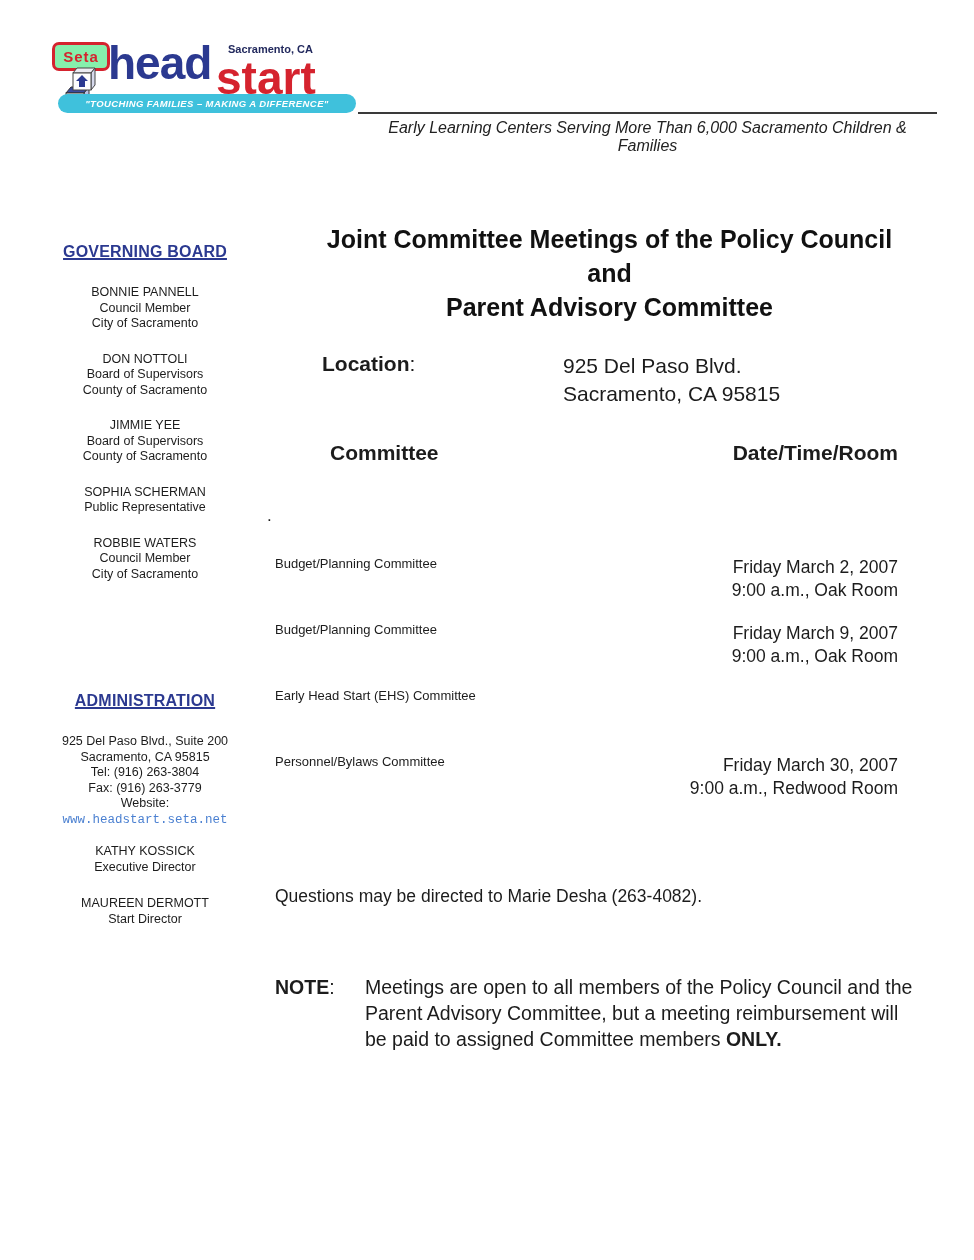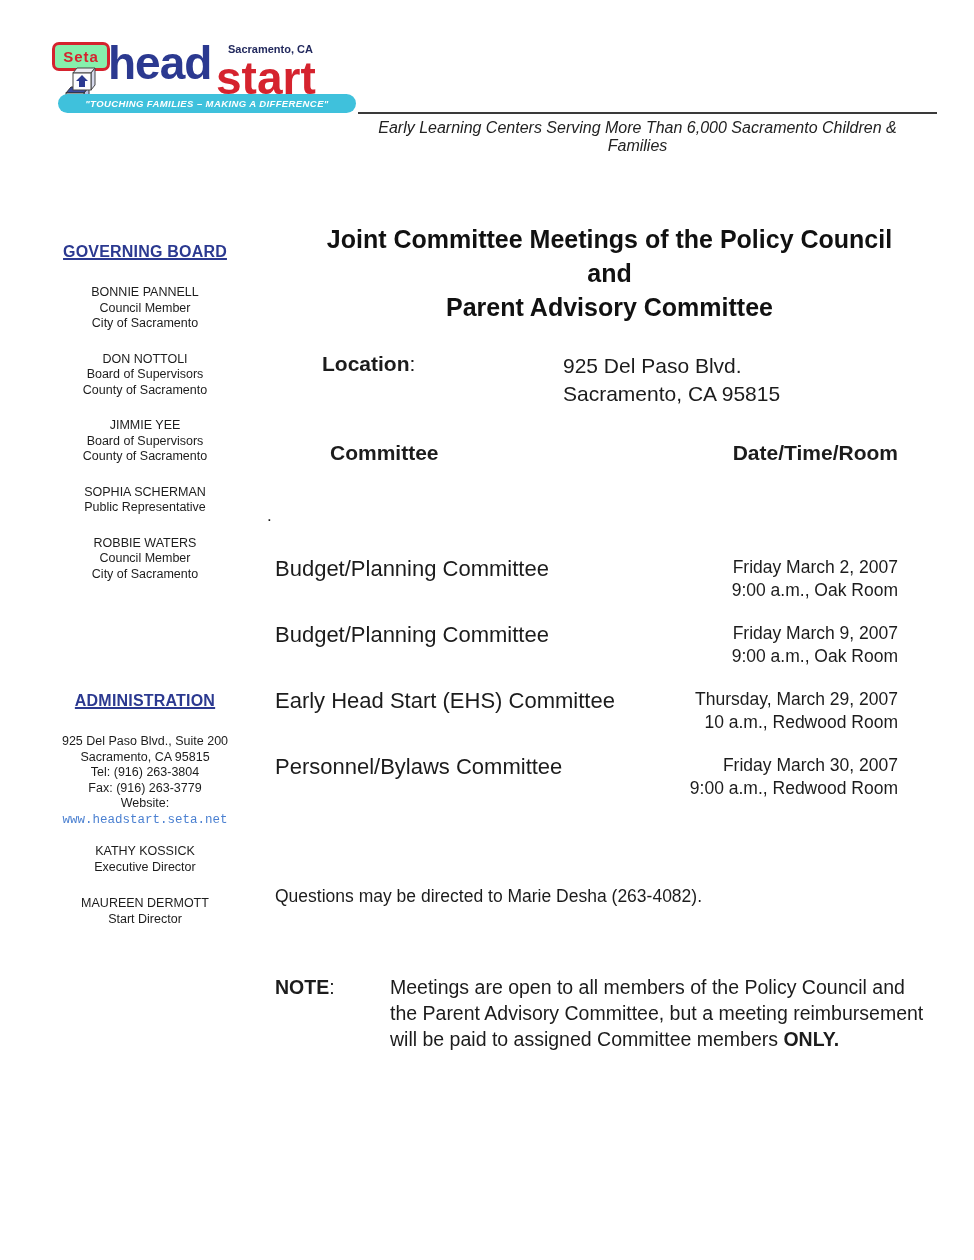--- a/index.html
+++ b/index.html
@@ -33,21 +33,21 @@
     display:flex; align-items:center; justify-content:center; z-index:2;
   }
   .band span {
     color:#ffffff; font-size:9.5px; font-weight:bold; font-style:italic;
     letter-spacing:.4px; white-space:nowrap;
   }
 
   
   .rule { position:absolute; left:358px; top:112px; width:579px; height:2px; background:#3a3a3a; }
   .tagline {
-    position:absolute; left:348px; top:119px; width:579px; text-align:center;
+    position:absolute; left:358px; top:119px; width:579px; text-align:center;
     font-style:italic; font-size:16px; color:#222;
   }
 
   
   .sidebar-gov  { position:absolute; left:38px; top:243px; width:214px; text-align:center; }
   .sidebar-admin{ position:absolute; left:38px; top:692px; width:214px; text-align:center; }
   .side-heading {
     font-size:16px; font-weight:bold; color:#2b3990;
     text-decoration:underline; text-decoration-thickness:2px;
     margin:0 0 24px 0; letter-spacing:.2px;
@@ -69,27 +69,27 @@
 
   .col-head-committee { position:absolute; left:330px; top:441px; font-size:21px; font-weight:bold; }
   .col-head-date {
     position:absolute; left:558px; top:441px; width:340px; text-align:right;
     font-size:21px; font-weight:bold;
   }
 
   .stray-period { position:absolute; left:267px; top:506px; font-size:17px; }
 
   .mrow { position:absolute; left:275px; width:623px; height:52px; }
-  .mrow .committee { position:absolute; left:0; top:0; font-size:22px;text-align:right; }
+  .mrow .committee { position:absolute; left:0; top:0; font-size:13px;text-align:right; }
   .mrow .datecell  { position:absolute; right:0; top:0; text-align:right; font-size:17.5px; line-height:22.5px; }
   .row-1 { top:556px; } .row-2 { top:622px; } .row-3 { top:688px; } .row-4 { top:754px; }
 
   .questions { position:absolute; left:275px; top:886px; font-size:17.5px; }
 
-  .note { position:absolute; left:275px; top:974px; width:650px; display:flex; align-items:flex-start;gap:25px; }
+  .note { position:absolute; left:275px; top:974px; width:650px; display:flex; align-items:flex-start; }
   .note-label { flex:0 0 90px; font-size:19.5px; font-weight:bold; line-height:26px; }
   .note-label .colon { font-weight:normal; }
   .note-body { margin:0; width:553px; font-size:19.5px; line-height:26px; }
   .note-body b { font-weight:bold; }
 </style>
 </head>
 <body>
 
 <div class="page">
 
@@ -196,24 +196,20 @@
   </div>
   <div class="mrow row-2">
     <span class="committee">Budget/Planning Committee</span>
     <span class="datecell">
       <div>Friday March 9, 2007</div>
       <div>9:00 a.m., Oak Room</div>
     </span>
   </div>
   <div class="mrow row-3">
     <span class="committee">Early Head Start (EHS) Committee</span>
-    <span class="datecell">
-      <div>Thursday, March 29, 2007</div>
-      <div>10 a.m., Redwood Room</div>
-    </span>
   </div>
   <div class="mrow row-4">
     <span class="committee">Personnel/Bylaws Committee</span>
     <span class="datecell">
       <div>Friday March 30, 2007</div>
       <div>9:00 a.m., Redwood Room</div>
     </span>
   </div>
 
   <div class="questions">Questions may be directed to Marie Desha (263-4082).</div>

